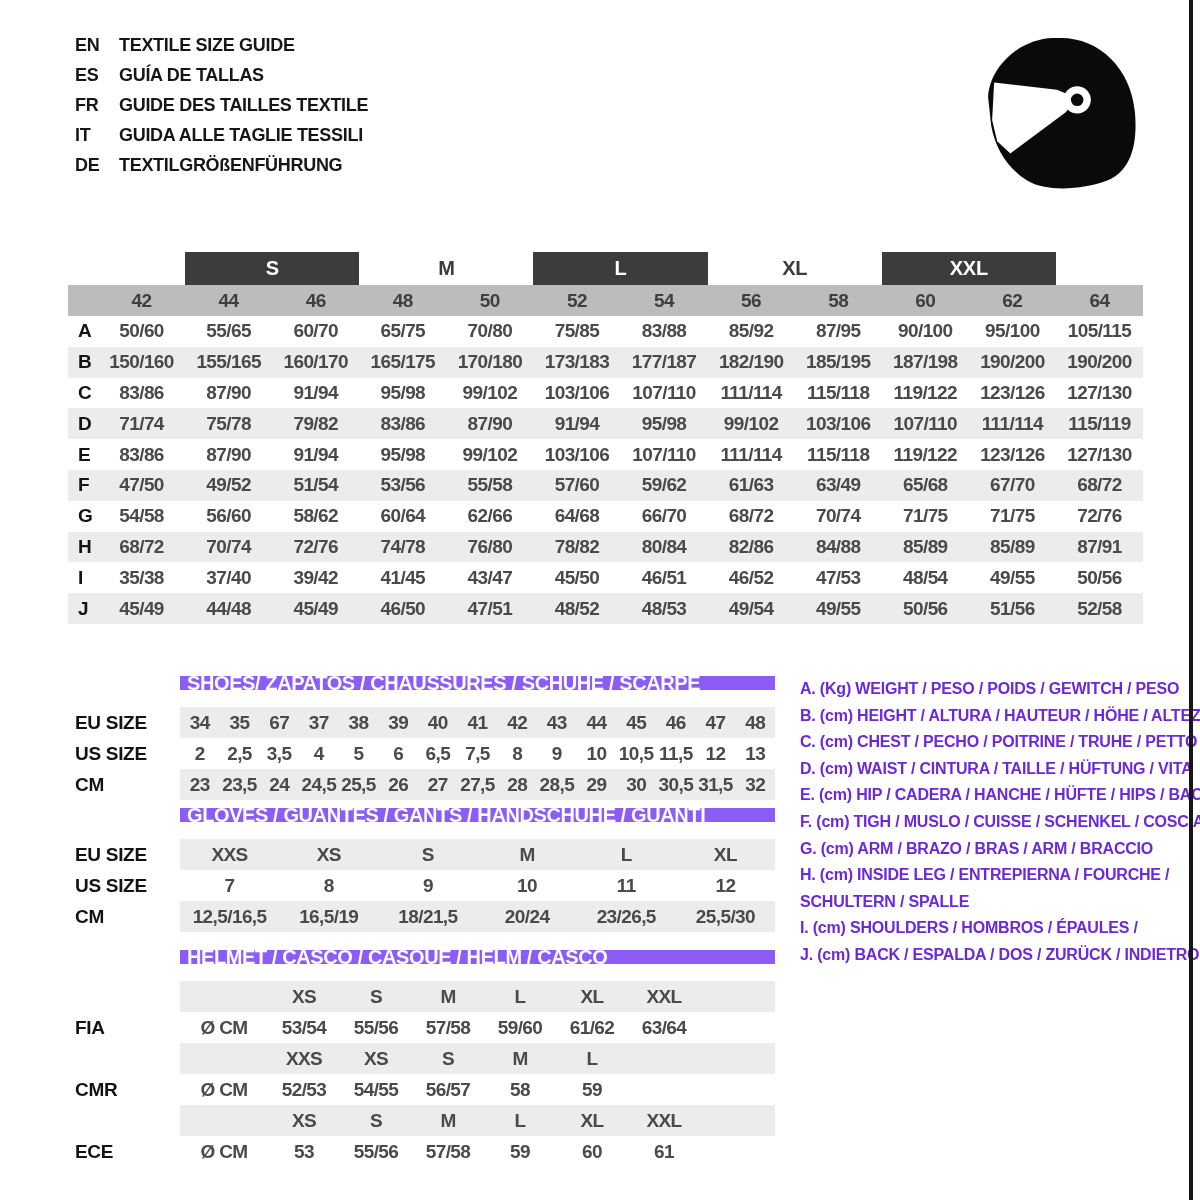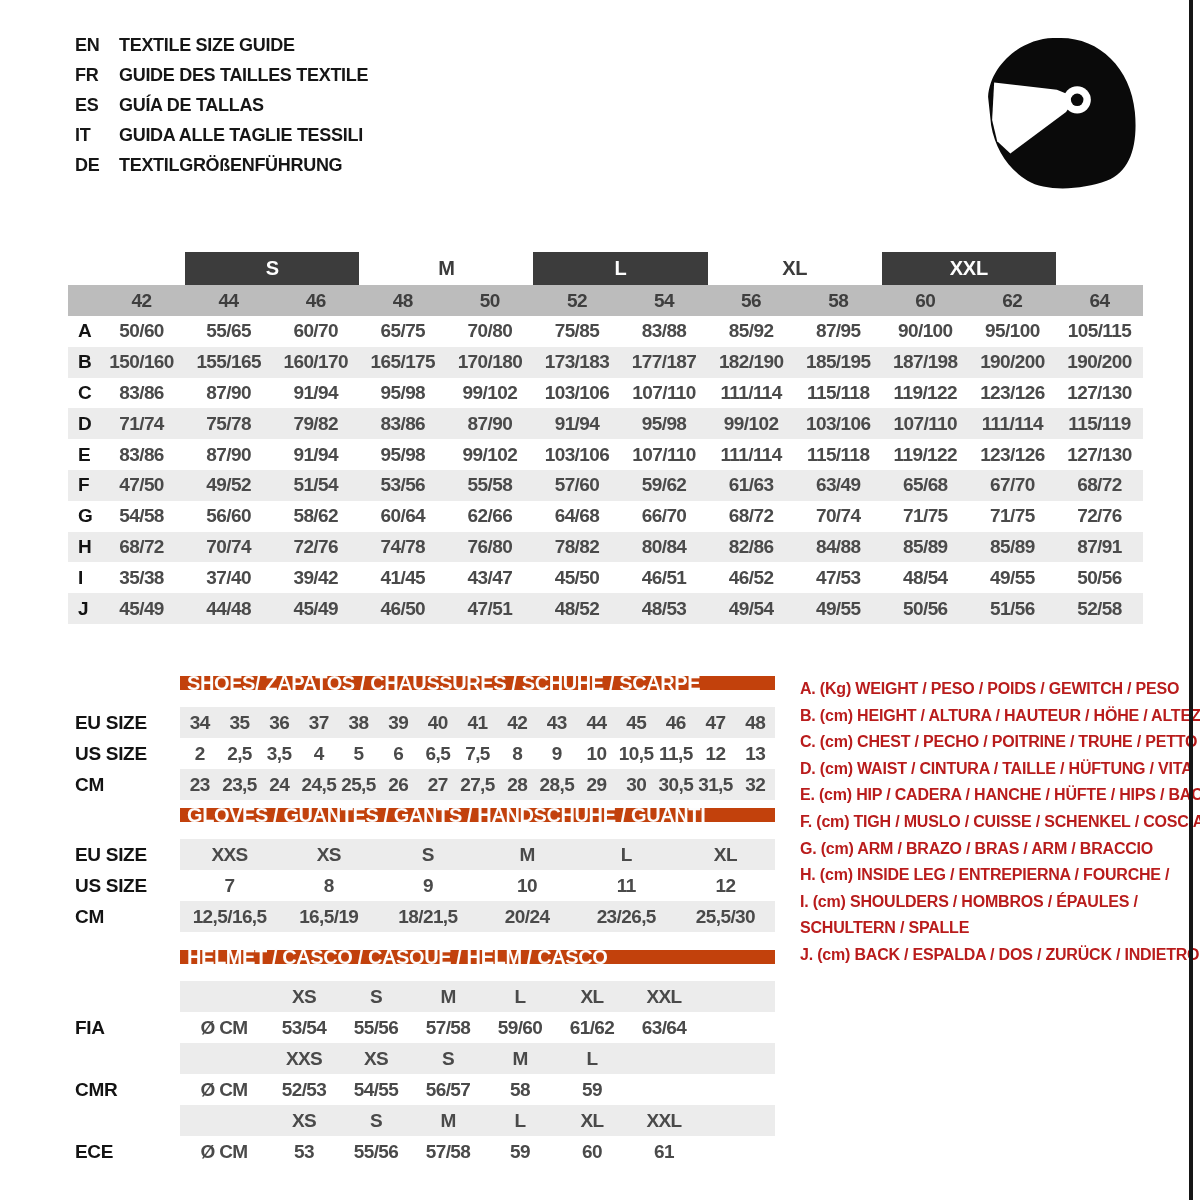--- a/index.html
+++ b/index.html
@@ -29,50 +29,50 @@
   .tt-group-plain{color:#3c3c3c;display:flex;align-items:center;justify-content:center;font-size:20px;letter-spacing:-0.3px;}
   .tt-band{height:31px;background:#bcbcbc;}
   .tt-band-cell{display:flex;align-items:center;justify-content:center;font-size:19px;color:#3f3f3f;letter-spacing:-0.5px;}
   .tt-row{height:30.8px;}
   .tt-row.stripe{background:#ececec;}
   .tt-label{font-size:19px;color:#131313;display:flex;align-items:center;padding-left:10px;}
   .tt-cell{display:flex;align-items:center;justify-content:center;font-size:19px;color:#4a4a4a;letter-spacing:-0.6px;white-space:nowrap;}
 
   
   .section{position:absolute;left:60px;display:grid;grid-template-columns:120px 595px;grid-auto-rows:31px;}
-  .sec-bar{height:14px;background:#c2410c;color:#fdfdfd;font-size:20px;display:flex;align-items:center;padding-left:7px;letter-spacing:-0.4px;white-space:nowrap;}
+  .sec-bar{height:14px;background:#8b5cf6;color:#fdfdfd;font-size:20px;display:flex;align-items:center;padding-left:7px;letter-spacing:-0.4px;white-space:nowrap;}
   .sec-label{font-size:19px;color:#131313;display:flex;align-items:center;padding-left:15px;letter-spacing:-0.3px;white-space:nowrap;}
   .sub-row{display:grid;height:31px;}
   .sub-row.gray{background:#ececec;}
   .cols15{grid-template-columns:repeat(15,1fr);}
   .cols6{grid-template-columns:repeat(6,1fr);}
   .colsHelmet{grid-template-columns:88px repeat(6,72px) 1fr;}
   .sub-cell{display:flex;align-items:center;justify-content:center;font-size:19px;color:#4a4a4a;letter-spacing:-0.6px;white-space:nowrap;}
 
   
-  .legend{position:absolute;left:800px;top:676px;width:392px;font-size:16px;color:#b91c1c;letter-spacing:-0.2px;}
+  .legend{position:absolute;left:800px;top:676px;width:392px;font-size:16px;color:#6d28d9;letter-spacing:-0.2px;}
   .legend-line{line-height:26.6px;white-space:nowrap;}
 </style>
 </head>
 <body>
 
 <div class="page">
 
   <div class="langs">
       <div class="lang-row">
         <span class="lang-code">EN</span>
         <span class="lang-text">TEXTILE SIZE GUIDE</span>
       </div>
       <div class="lang-row">
+        <span class="lang-code">ES</span>
+        <span class="lang-text">GUÍA DE TALLAS</span>
+      </div>
+      <div class="lang-row">
         <span class="lang-code">FR</span>
         <span class="lang-text">GUIDE DES TAILLES TEXTILE</span>
-      </div>
-      <div class="lang-row">
-        <span class="lang-code">ES</span>
-        <span class="lang-text">GUÍA DE TALLAS</span>
       </div>
       <div class="lang-row">
         <span class="lang-code">IT</span>
         <span class="lang-text">GUIDA ALLE TAGLIE TESSILI</span>
       </div>
       <div class="lang-row">
         <span class="lang-code">DE</span>
         <span class="lang-text">TEXTILGRÖßENFÜHRUNG</span>
       </div>
     </div>
@@ -265,21 +265,21 @@
       </div>
   </div>
 
   <div class="section" style="top:676px;">
     <div></div>
     <div class="sec-bar">SHOES/ ZAPATOS / CHAUSSURES / SCHUHE / SCARPE</div>
   <div class="sec-label">EU SIZE</div>
       <div class="sub-row cols15 gray">
         <div class="sub-cell">34</div>
         <div class="sub-cell">35</div>
-        <div class="sub-cell">36</div>
+        <div class="sub-cell">67</div>
         <div class="sub-cell">37</div>
         <div class="sub-cell">38</div>
         <div class="sub-cell">39</div>
         <div class="sub-cell">40</div>
         <div class="sub-cell">41</div>
         <div class="sub-cell">42</div>
         <div class="sub-cell">43</div>
         <div class="sub-cell">44</div>
         <div class="sub-cell">45</div>
         <div class="sub-cell">46</div>
@@ -440,22 +440,22 @@
       <div class="legend-item">
         <div class="legend-line">F. (cm) TIGH / MUSLO / CUISSE / SCHENKEL / COSCIA</div>
       </div>
       <div class="legend-item">
         <div class="legend-line">G. (cm) ARM / BRAZO / BRAS / ARM / BRACCIO</div>
       </div>
       <div class="legend-item">
         <div class="legend-line">H. (cm) INSIDE LEG / ENTREPIERNA / FOURCHE /</div>
       </div>
       <div class="legend-item">
+        <div class="legend-line">SCHULTERN / SPALLE</div>
         <div class="legend-line">I. (cm) SHOULDERS / HOMBROS / ÉPAULES /</div>
-        <div class="legend-line">SCHULTERN / SPALLE</div>
       </div>
       <div class="legend-item">
         <div class="legend-line">J. (cm) BACK / ESPALDA / DOS / ZURÜCK / INDIETRO</div>
       </div>
     </div>
 
   <div class="right-line"></div>
 
 </div>
 

